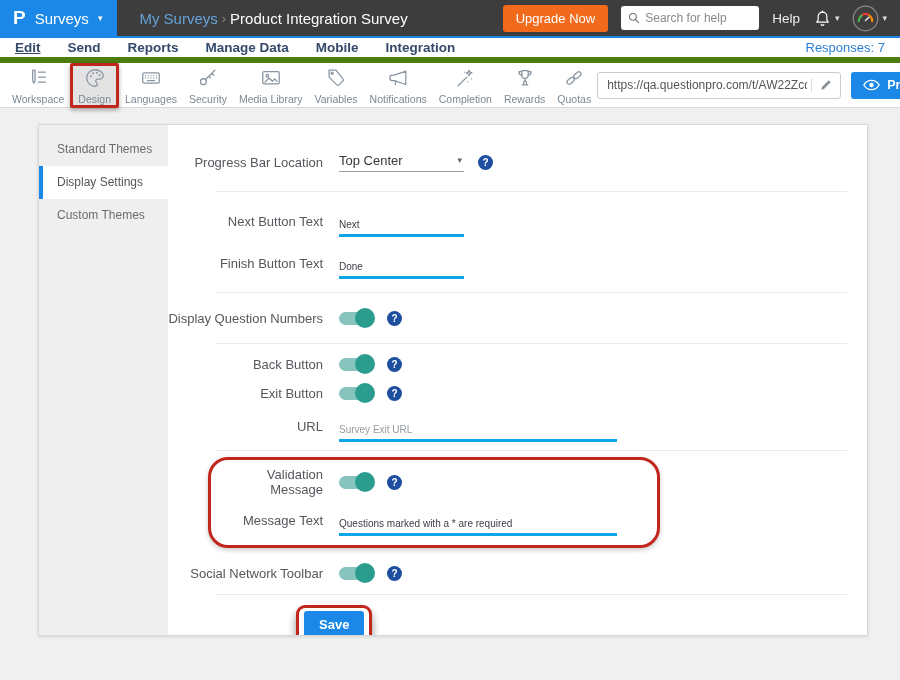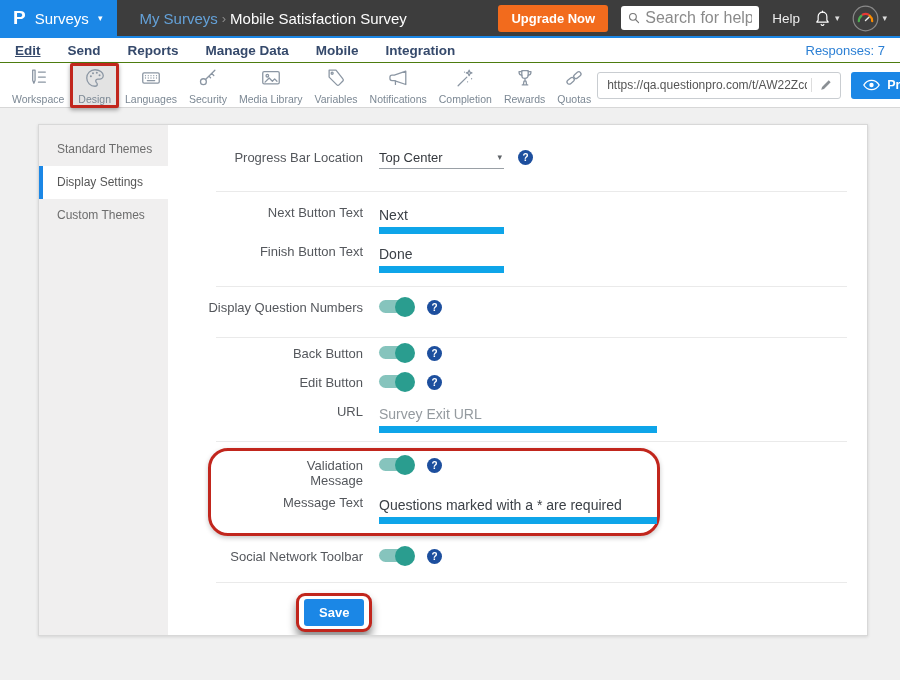--- a/index.html
+++ b/index.html
@@ -11,29 +11,29 @@
   .logo-area { height:100%; background:#1b87e6; display:flex; align-items:center; gap:9px; padding:0 15px 0 13px; cursor:pointer; }
   .logo-letter { color:#fff; font-size:19px; font-weight:bold; }
   .app-menu { color:#fff; font-size:15px; }
   .caret { font-size:9px; line-height:1; }
   .logo-area .caret { color:#fff; }
   .crumbs { margin-left:22px; display:flex; align-items:center; gap:4px; font-size:15px; }
   .crumb-parent { color:#64a1d8; cursor:pointer; }
   .crumb-sep { color:#8b8b8b; font-size:13px; }
   .crumb-current { color:#fdfdfd; }
   .top-right { margin-left:auto; display:flex; align-items:center; gap:13px; padding-right:13px; }
-  .upgrade-btn { background:#f26b1d; color:#fff; font-size:13px; font-weight:bold; border:none; border-radius:3px; padding:6px 13px; cursor:pointer; }
+  .upgrade-btn { background:#f26b1d; color:#fff; font-size:13px; font-weight:normal; border:none; border-radius:3px; padding:6px 13px; cursor:pointer; }
   .searchbox { width:138px; height:24px; background:#fff; border-radius:3px; display:flex; align-items:center; gap:5px; padding:0 7px; }
-  .searchbox input { border:none; outline:none; width:100%; font-size:16px; color:#be185d; background:transparent; font-family:"Liberation Sans",sans-serif; }
+  .searchbox input { border:none; outline:none; width:100%; font-size:12px; color:#be185d; background:transparent; font-family:"Liberation Sans",sans-serif; }
   .searchbox input::placeholder { color:#8a8a8a; }
   .help-link { color:#eee; font-size:13.5px; cursor:pointer; }
   .iconbtn { display:flex; align-items:center; gap:3px; cursor:pointer; color:#ddd; }
 
   
-  .navbar { height:25px; background:#fff; border-bottom:1px solid #4d7c0f; display:flex; align-items:center; padding:0 15px; }
+  .navbar { height:25px; background:#fff; border-bottom:6px solid #4d7c0f; display:flex; align-items:center; padding:0 15px; }
   .nav-item { font-size:13.5px; font-weight:bold; color:#35496b; margin-right:27px; cursor:pointer; }
   .nav-item.active { text-decoration:underline; }
   .responses { margin-left:auto; font-size:13px; color:#2b7fd4; }
 
   
   .toolbar { height:45px; background:#fff; border-bottom:1px solid #d7d7d7; display:flex; align-items:center; padding:0 12px 0 6px; }
   .tool { display:flex; flex-direction:column; align-items:center; justify-content:center; gap:4px; padding:3px 6px 2px; font-size:10.5px; color:#7c8894; cursor:pointer; white-space:nowrap; }
   .tool svg { display:block; }
   .tool.highlight { background:#e3e3e3; border:3px solid #c1261d; border-radius:2px; box-shadow:0 2px 4px rgba(0,0,0,.35); padding:1px 5px 0; }
   .tb-right { margin-left:auto; display:flex; align-items:center; gap:10px; }
@@ -42,31 +42,31 @@
   .url-edit { border-left:1px solid #ddd; padding-left:7px; margin-left:4px; display:flex; cursor:pointer; }
   .preview-btn { display:flex; align-items:center; gap:7px; background:#1b87e6; color:#fff; border:none; border-radius:3px; height:27px; padding:0 12px; font-size:12.5px; font-weight:bold; cursor:pointer; }
 
   
   .card { margin:16px 32px 0 38px; height:512px; background:#fff; border:1px solid #d8d8d8; box-shadow:0 1px 3px rgba(0,0,0,.12); display:flex; overflow:hidden; }
   .side { width:129px; background:#f0efef; padding-top:8px; flex-shrink:0; }
   .side-item { height:33px; line-height:33px; padding-left:14px; font-size:12px; color:#6d6d6d; cursor:pointer; border-left:4px solid transparent; }
   .side-item.active { background:#fff; border-left-color:#1b87e6; color:#565656; }
 
   .content { flex:1; padding:0 20px 0 0; }
-  .row { display:flex; align-items:flex-start; min-height:24px;padding-left:40px; }
+  .row { display:flex; align-items:center; min-height:24px; }
   .lbl { width:155px; text-align:right; margin-right:16px; font-size:13px; color:#54575c; flex-shrink:0; }
   .divider { border-top:1px solid #eaeaea; margin-left:48px; }
   .group { padding:10px 0; }
   .g-a { padding:25px 0 17px; }
   .g-b { padding:13px 0; } .g-b .row + .row { margin-top:10px; }
   .g-c { padding:13px 0; }
   .g-d { padding:8px 0; } .g-d .row + .row { margin-top:5px; }
   .g-f { padding:7px 0 9px; }
 
-  .u-input { border:none; border-bottom:7px solid #0ea5e9; outline:none; background:transparent; font-size:14px; color:#3c4147; padding:2px 0 4px; width:125px; font-family:"Liberation Sans",sans-serif; }
+  .u-input { border:none; border-bottom:3px solid #0ea5e9; outline:none; background:transparent; font-size:10px; color:#3c4147; padding:2px 0 4px; width:125px; font-family:"Liberation Sans",sans-serif;margin-top:12px; }
   .u-input.wide { width:278px; }
   .u-input::placeholder { color:#949a9f; }
   .select { width:125px; border-bottom:1px solid #9aa0a6; display:flex; align-items:center; padding:0 2px 3px 0; font-size:13px; color:#34383d; cursor:pointer; }
   .select .caret { margin-left:auto; color:#5f6368; }
 
   .toggle { width:34px; height:13px; border-radius:7px; background:#86c4bd; position:relative; margin-right:14px; cursor:pointer; flex-shrink:0; }
   .toggle .knob { position:absolute; right:-2px; top:-3.5px; width:20px; height:20px; border-radius:50%; background:#2a9d8f; }
   .help { width:15px; height:15px; border-radius:50%; background:#1d4f9e; color:#fff; font-size:10px; font-weight:bold; display:flex; align-items:center; justify-content:center; cursor:pointer; flex-shrink:0; }
 
   .hl-box { margin:6px 0 6px 40px; width:452px; border:3px solid #c1261d; border-radius:20px; padding:7px 0 9px; box-shadow:0 2px 5px rgba(0,0,0,.22); }
@@ -82,21 +82,21 @@
 
 <div class="topbar">
   <div class="logo-area">
     <span class="logo-letter">P</span>
     <span class="app-menu">Surveys</span>
     <span class="caret">▾</span>
   </div>
   <div class="crumbs">
     <span class="crumb-parent">My Surveys</span>
     <span class="crumb-sep">›</span>
-    <span class="crumb-current">Mobile Satisfaction Survey</span>
+    <span class="crumb-current">Product Integration Survey</span>
   </div>
   <div class="top-right">
     <button class="upgrade-btn">Upgrade Now</button>
     <div class="searchbox">
       <svg width="14" height="14" viewBox="0 0 16 16">
           <circle cx="6.5" cy="6.5" r="4.5" fill="none" stroke="#777" stroke-width="1.5"></circle>
           <path d="M10 10l4 4" stroke="#777" stroke-width="1.5" stroke-linecap="round"></path>
         </svg>
       <input type="text" placeholder="Search for help" style="">
     </div>
@@ -278,21 +278,21 @@
 
     <div class="group g-d">
       <div class="row">
         <span class="lbl">Back Button</span>
         <div class="toggle">
             <span class="knob"></span>
           </div>
         <span class="help">?</span>
       </div>
       <div class="row">
-        <span class="lbl">Edit Button</span>
+        <span class="lbl">Exit Button</span>
         <div class="toggle">
             <span class="knob"></span>
           </div>
         <span class="help">?</span>
       </div>
       <div class="row">
         <span class="lbl">URL</span>
         <input class="u-input wide" type="text" placeholder="Survey Exit URL" style="">
       </div>
     </div>

